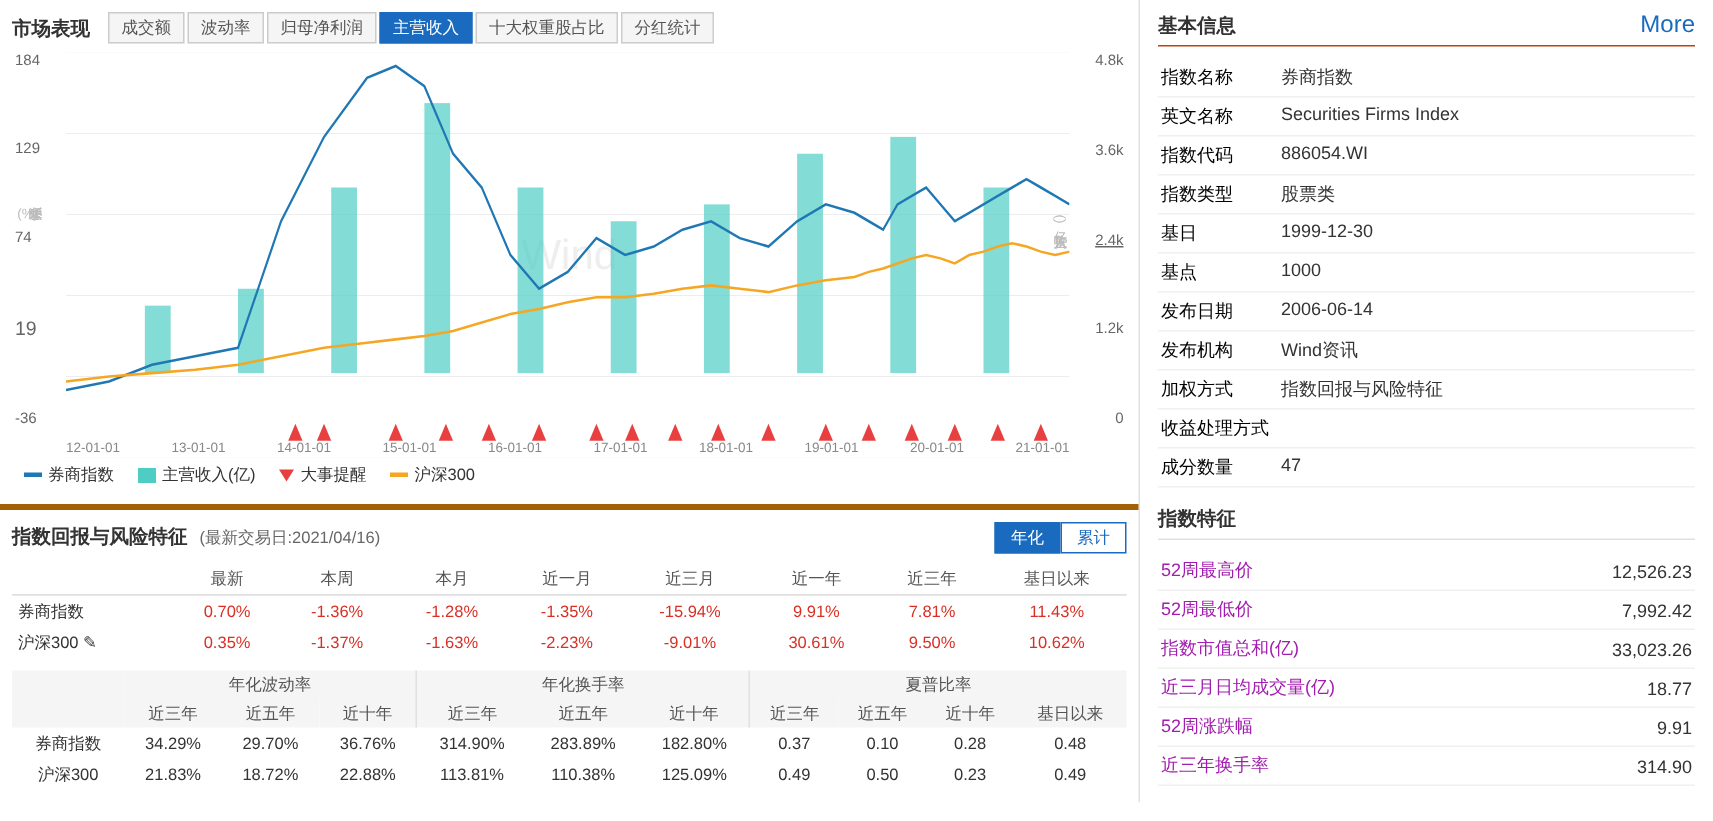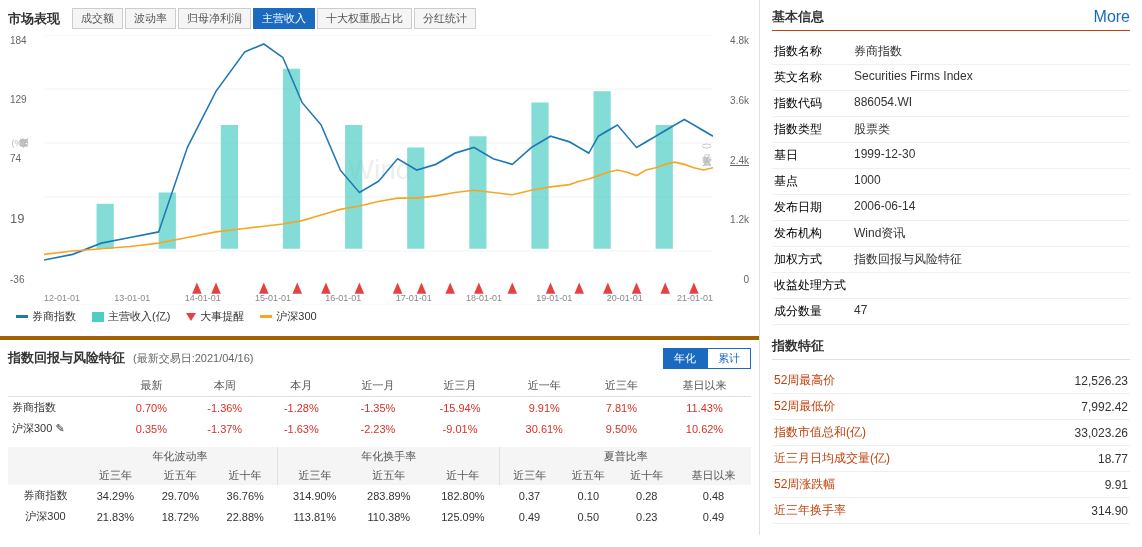--- a/index.html
+++ b/index.html
@@ -66,21 +66,21 @@
     .info-table { width: 100%; border-collapse: collapse; font-size: 12px; }
     .info-table tr td { padding: 4px 2px; vertical-align: top; }
     .info-table tr td:first-child { color: #000000; width: 80px; white-space: nowrap; }
     .info-table tr td:last-child { color: #333; font-weight: 500; }
     .info-table tr { border-bottom: 1px solid #f0f0f0; }
     
     .stats-section { margin-top: 12px; }
     .stats-title { font-size: 13px; font-weight: bold; color: #333; margin-bottom: 8px; padding-bottom: 4px; border-bottom: 1px solid #e0e0e0; }
     .stats-table { width: 100%; border-collapse: collapse; font-size: 12px; }
     .stats-table tr td { padding: 4px 2px; }
-    .stats-table tr td:first-child { color: #c2410c; width: 120px; }
+    .stats-table tr td:first-child { color: #a21caf; width: 120px; }
     .stats-table tr td:last-child { color: #333; font-weight: 500; text-align: right; }
     .stats-table tr { border-bottom: 1px solid #f0f0f0; }
     
     .watermark { position: absolute; top: 50%; left: 50%; transform: translate(-50%, -50%); font-size: 28px; color: rgba(200,200,200,0.3); white-space: nowrap; pointer-events: none; z-index: 0; }
   </style>
 </head>
 <body>
 
 <div class="main-container">
 

